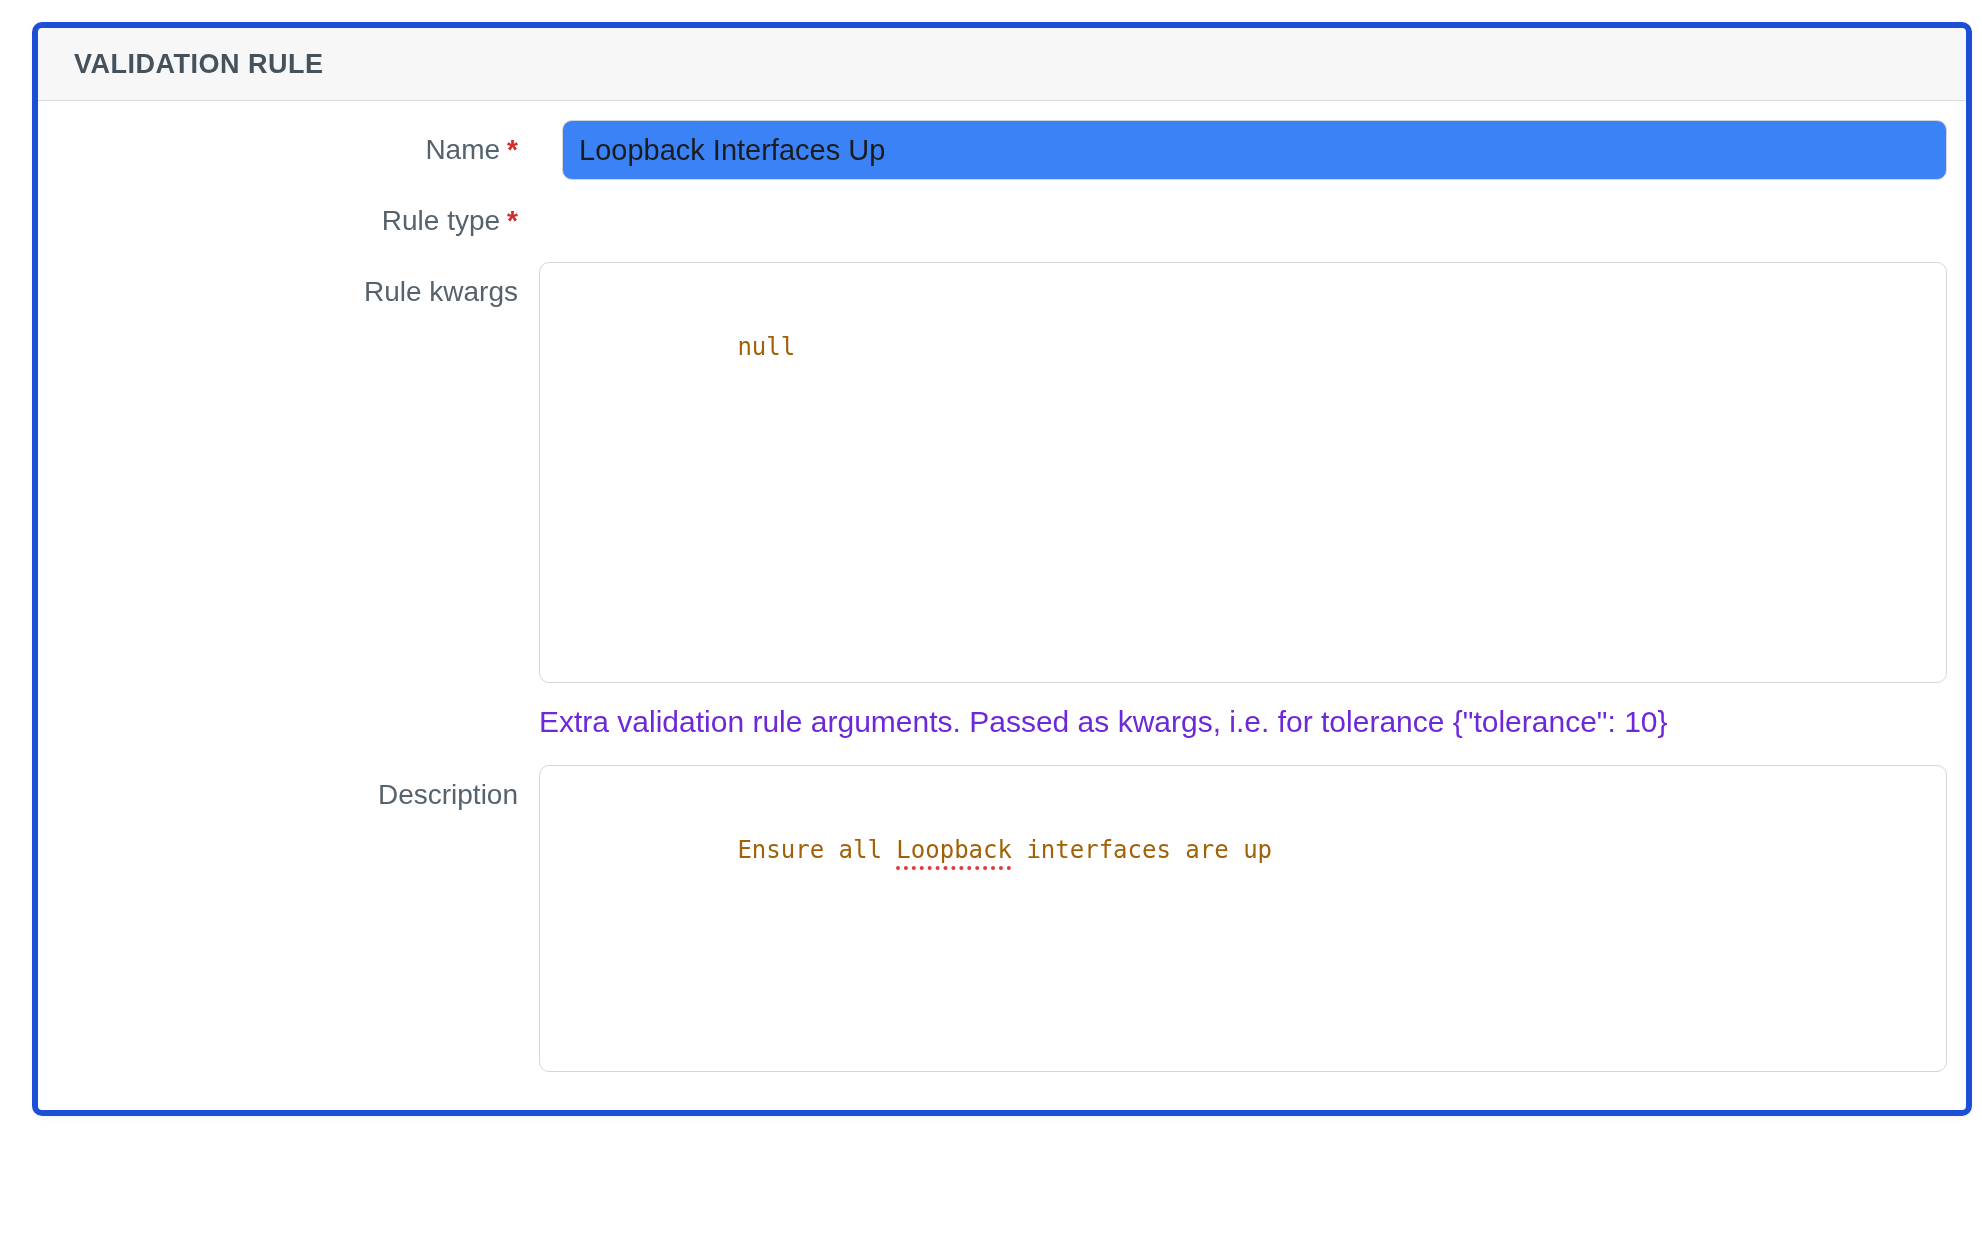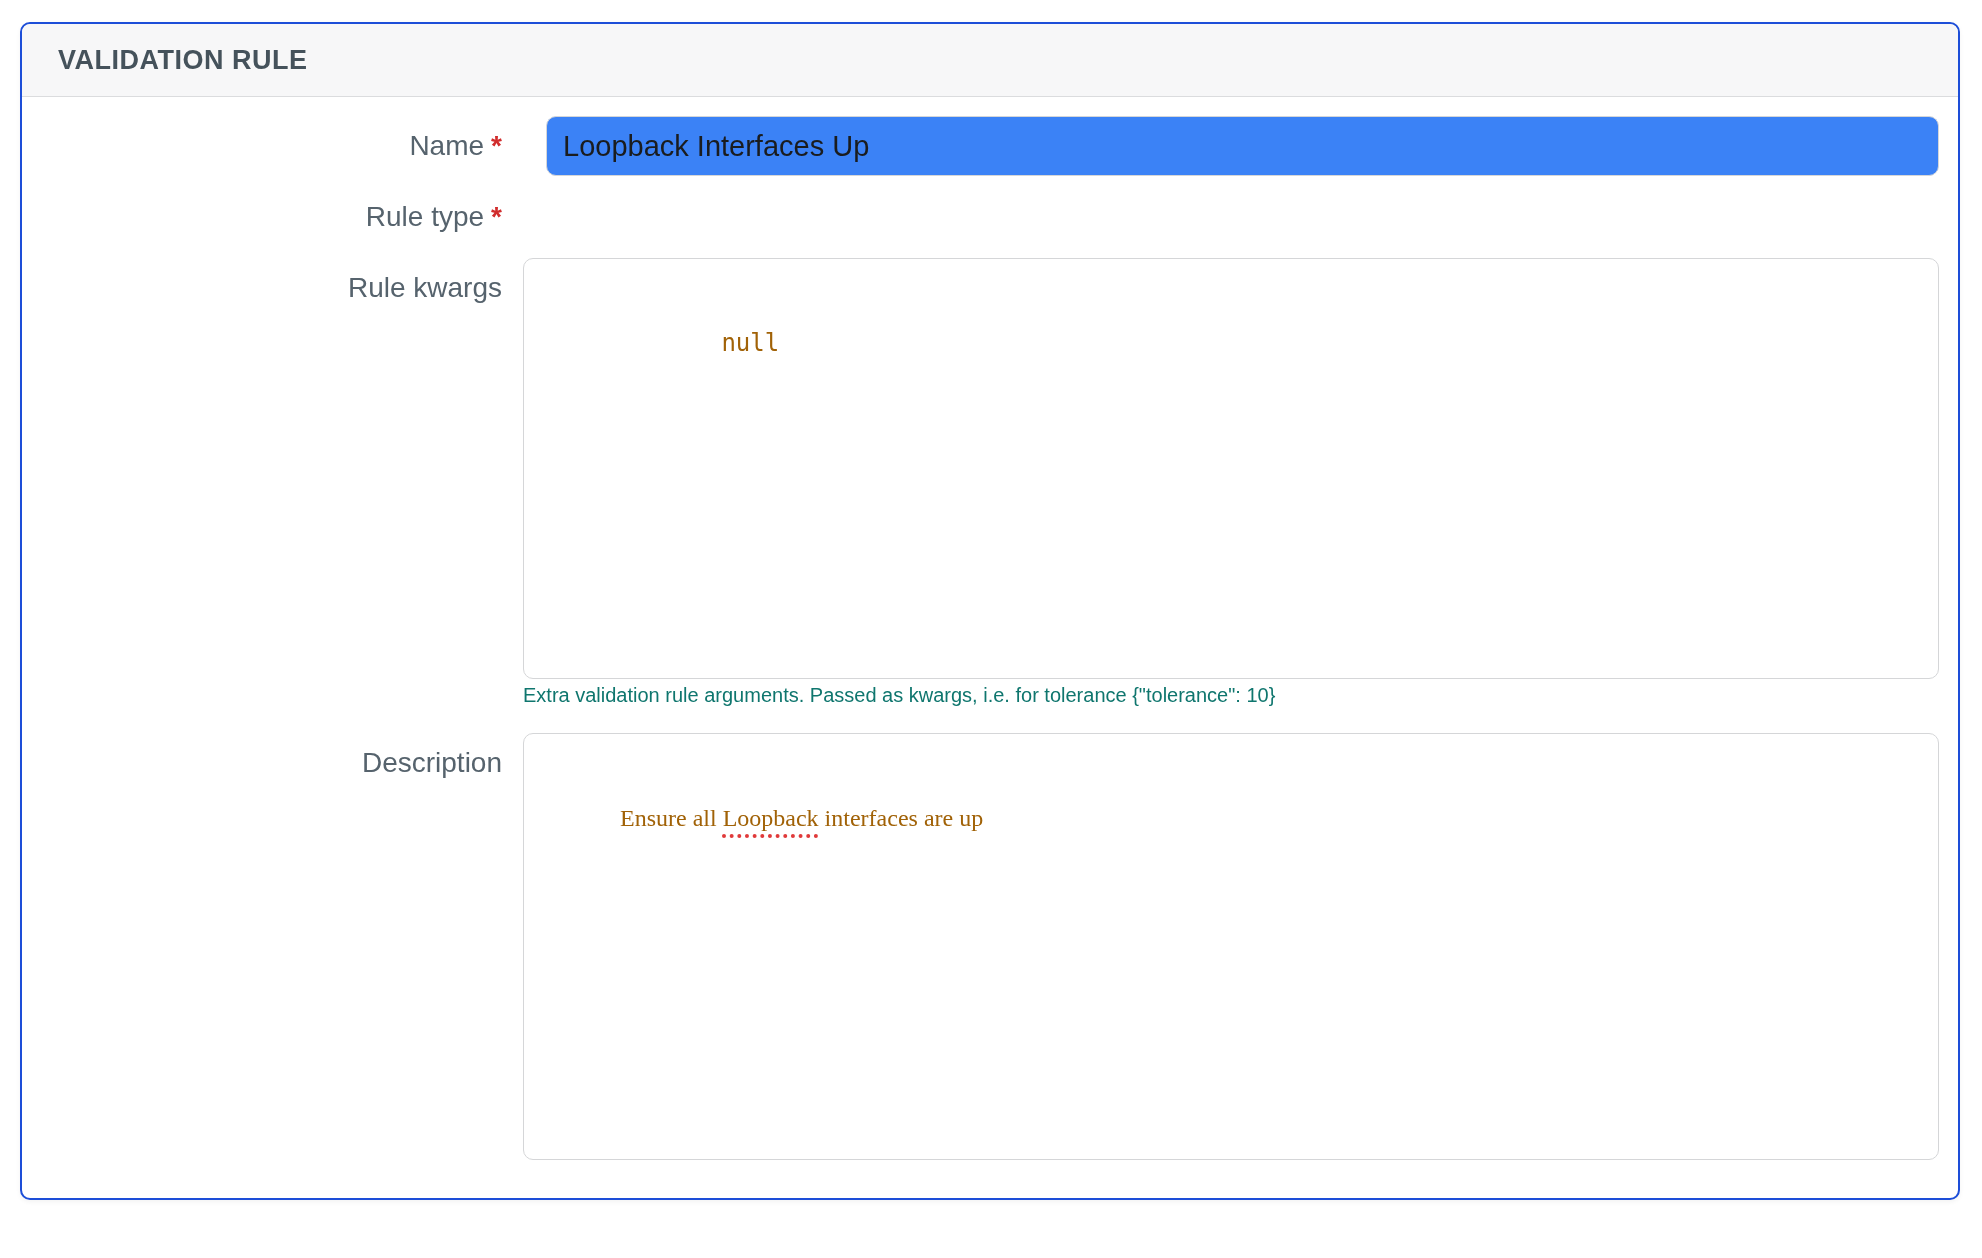--- a/index.html
+++ b/index.html
@@ -10,24 +10,24 @@
   }
   .page {
     position: relative;
     width: 1982px;
     height: 1258px;
     background: #ffffff;
     overflow: hidden;
   }
   .card {
     position: absolute;
-    left: 20px;
+    left: 32px;
     top: 22px;
     width: 1940px;
-    border: 2px solid #1d4ed8;
+    border: 6px solid #1d4ed8;
     border-radius: 10px;
     background: #ffffff;
     box-shadow: 0 2px 5px rgba(0,0,0,0.05);
     box-sizing: border-box;
   }
   .card-header {
     height: 72px;
     background: #f7f7f8;
     border-bottom: 1px solid #dbdcde;
     border-radius: 9px 9px 0 0;
@@ -113,35 +113,35 @@
     background: #ffffff;
     font-family: "DejaVu Sans Mono", "Liberation Mono", monospace;
     font-size: 24px;
     line-height: 1.55;
     color: #a16207;
     padding: 29px 24px;
     white-space: pre-wrap;
     overflow: hidden;
   }
   .textarea-rule-options { height: 421px; }
-  .textarea-description { height: 427px; font-family: Liberation Serif, serif; }
+  .textarea-description { height: 307px; }
 
   .resize-handle {
     position: absolute;
     right: 3px;
     bottom: 3px;
     width: 28px;
     height: 28px;
     cursor: nwse-resize;
   }
 
   .help-text {
-    font-size: 20px;
-    color: #0f766e;
-    margin-top: 5px;
+    font-size: 30px;
+    color: #6d28d9;
+    margin-top: 22px;
     margin-bottom: 26px;
   }
 
   .misspelled {
     text-decoration-line: underline;
     text-decoration-style: dotted;
     text-decoration-color: #e03a3a;
     text-decoration-thickness: 4px;
     text-underline-offset: 9px;
   }

